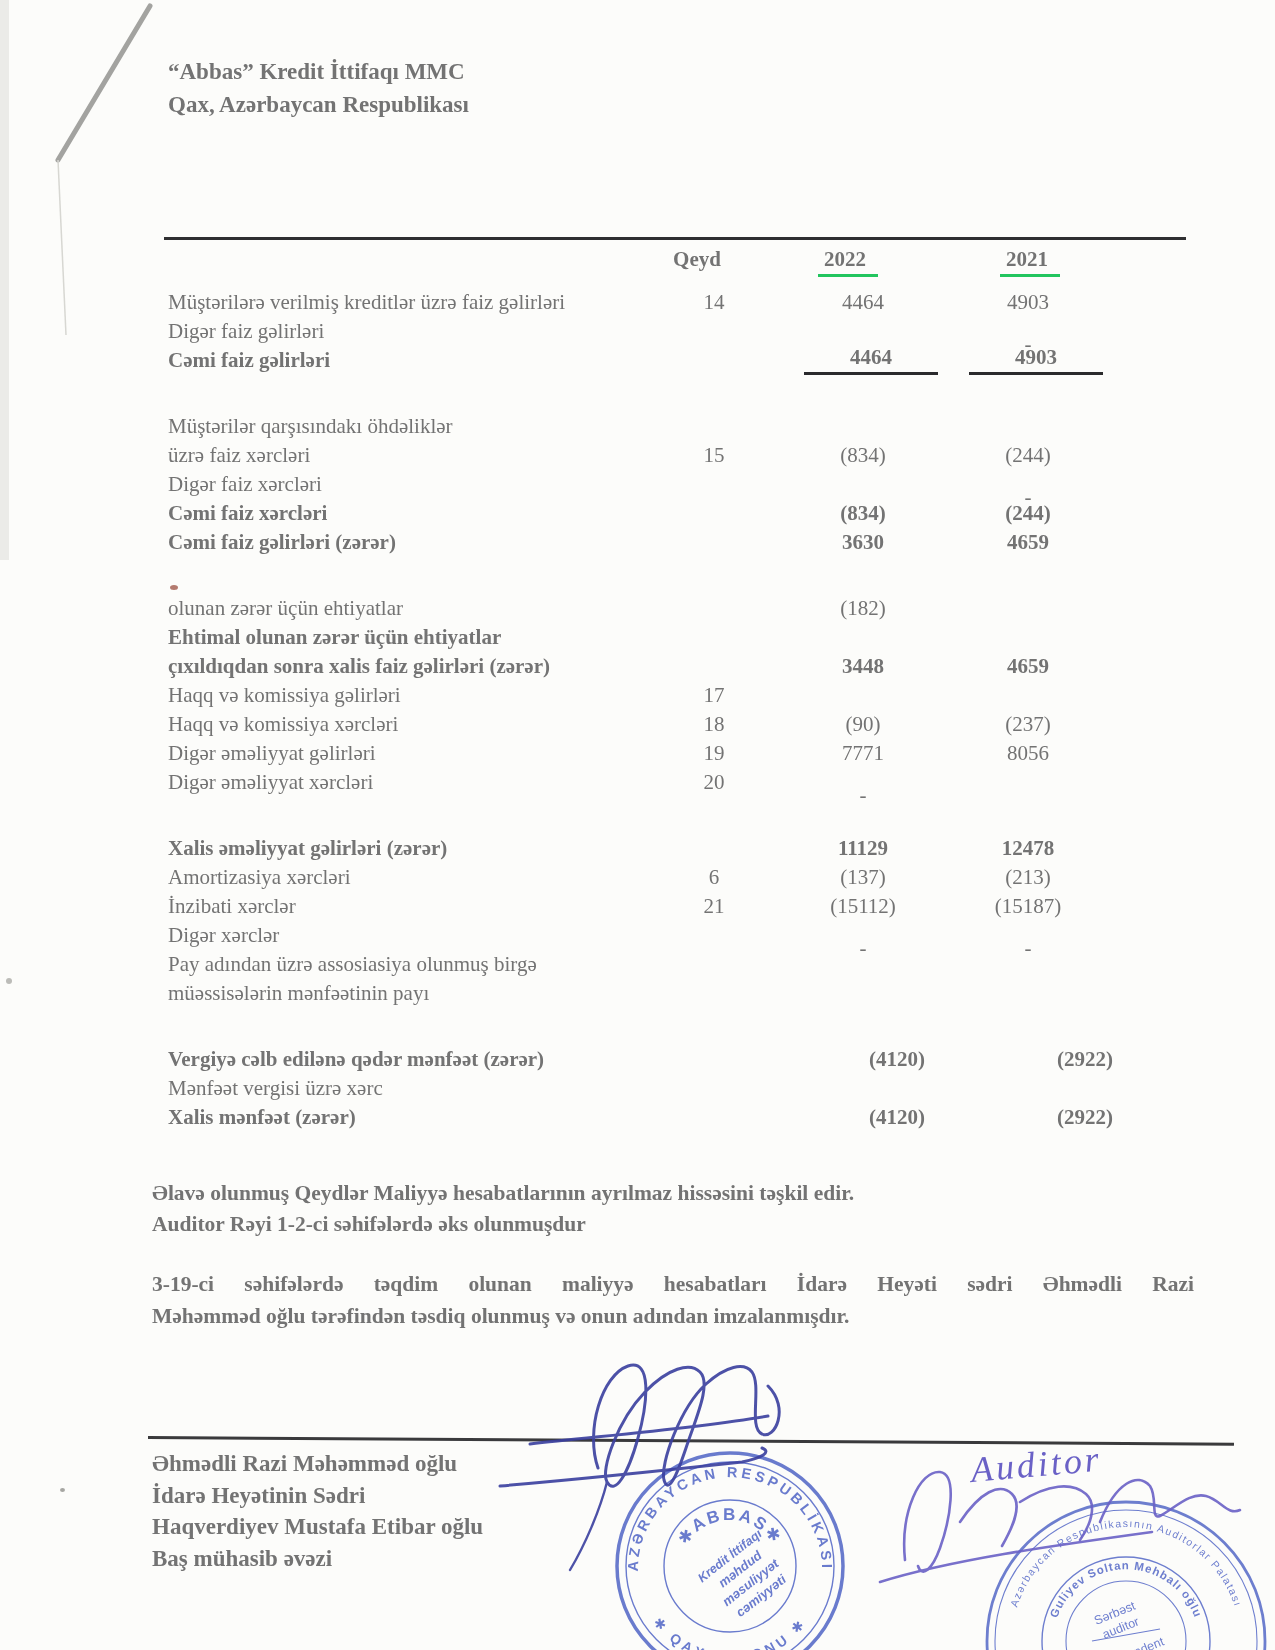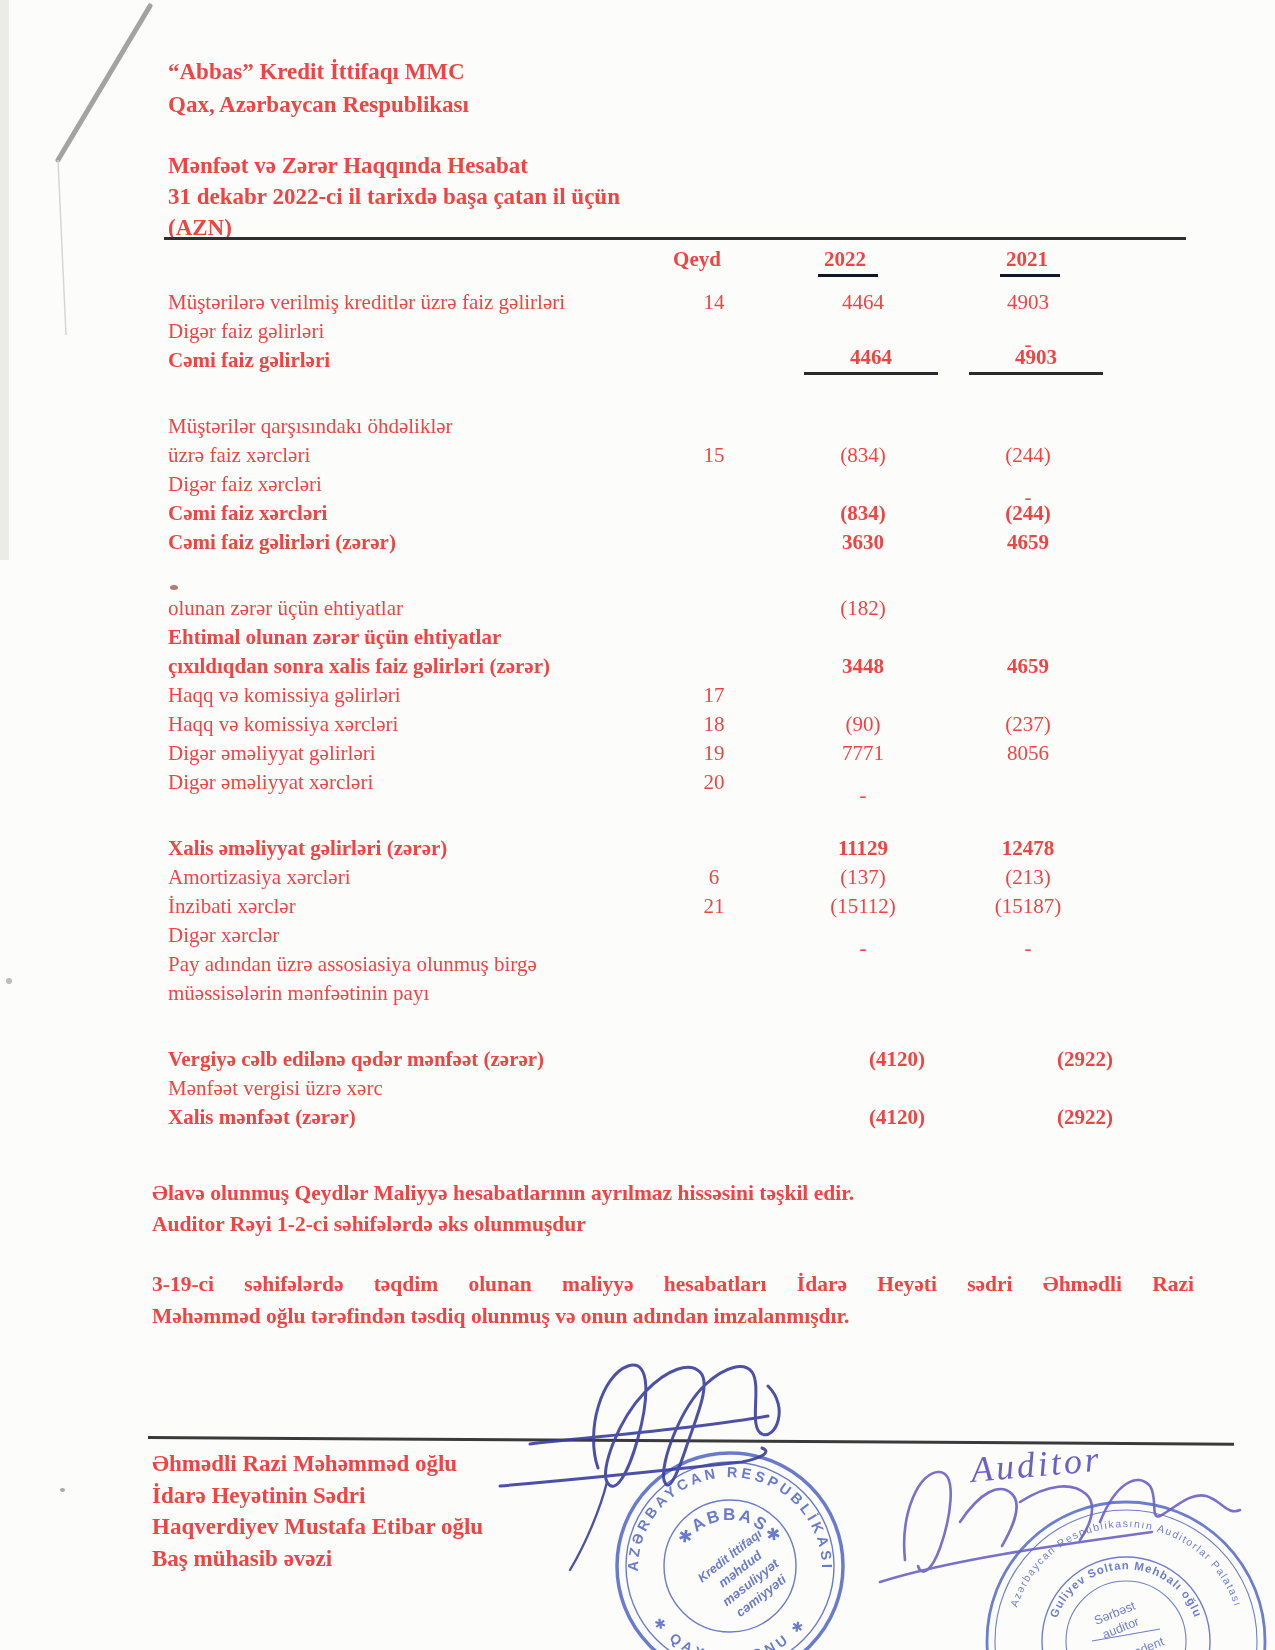--- a/index.html
+++ b/index.html
@@ -1,39 +1,39 @@
 <!DOCTYPE html>
 <html><head>
 <meta charset="utf-8">
 <style>
   html,body{margin:0;padding:0;background:#e8e8e6;}
   .page{
     position:relative;width:1275px;height:1650px;margin:0 auto;
     background:#fcfcfa;overflow:hidden;
     font-family:"Liberation Serif","DejaVu Serif",serif;
-    color:#ef4444;
+    color:#737373;
   }
   
   .edge-band{position:absolute;left:0;top:0;width:9px;height:560px;background:#ebebe8;}
   .speck{position:absolute;border-radius:50%;}
   .speck-red{left:170px;top:585px;width:8px;height:5px;background:#9b4f3f;opacity:.75;}
   .speck-left{left:6px;top:978px;width:6px;height:6px;background:#bcbcb8;}
   .speck-sign{left:60px;top:1488px;width:5px;height:4px;background:#a6a6a2;}
 
   
   .doc-header{position:absolute;left:168px;top:55px;font-weight:700;font-size:23px;line-height:33px;}
   .doc-title{position:absolute;left:168px;top:150px;font-weight:700;font-size:23px;line-height:31px;}
   .main-rule{position:absolute;left:164px;top:237px;width:1022px;height:3px;background:#2f2f31;}
 
   
   .col-head{position:absolute;top:247px;font-weight:700;font-size:21px;text-align:center;}
   .col-head-note{left:660px;width:74px;}
   .col-head-2022{left:800px;width:96px;}
   .col-head-2021{left:984px;width:92px;}
-  .col-head .u-head{display:inline-block;border-bottom:3px solid #0f172a;padding:0 12px 2px 6px;}
+  .col-head .u-head{display:inline-block;border-bottom:3px solid #22c55e;padding:0 12px 2px 6px;}
 
   
   .table-body{position:absolute;left:168px;top:288px;width:980px;font-size:21px;}
   .trow{position:relative;min-height:29px;line-height:29px;}
   .trow.gap{margin-top:37px;}
   .trow.bold{font-weight:700;}
   .tlabel div{white-space:nowrap;}
   .tval{position:absolute;bottom:0;text-align:center;line-height:29px;}
   .c-note{left:516px;width:60px;text-align:center;}
   .c-2022{left:628px;width:134px;}
@@ -71,25 +71,20 @@
 
   <div class="speck speck-red"></div>
   <div class="speck speck-left"></div>
   <div class="speck speck-sign"></div>
 
   <div class="doc-header">
     <div>“Abbas” Kredit İttifaqı MMC</div>
     <div>Qax, Azərbaycan Respublikası</div>
   </div>
 
-  <div class="doc-title">
-    <div>Mənfəət və Zərər Haqqında Hesabat</div>
-    <div>31 dekabr 2022-ci il tarixdə başa çatan il üçün</div>
-    <div>(AZN)</div>
-  </div>
 
   <div class="main-rule"></div>
 
   <div class="col-head col-head-note">Qeyd</div>
   <div class="col-head col-head-2022">
     <span class="u-head">2022</span>
   </div>
   <div class="col-head col-head-2021">
     <span class="u-head">2021</span>
   </div>

